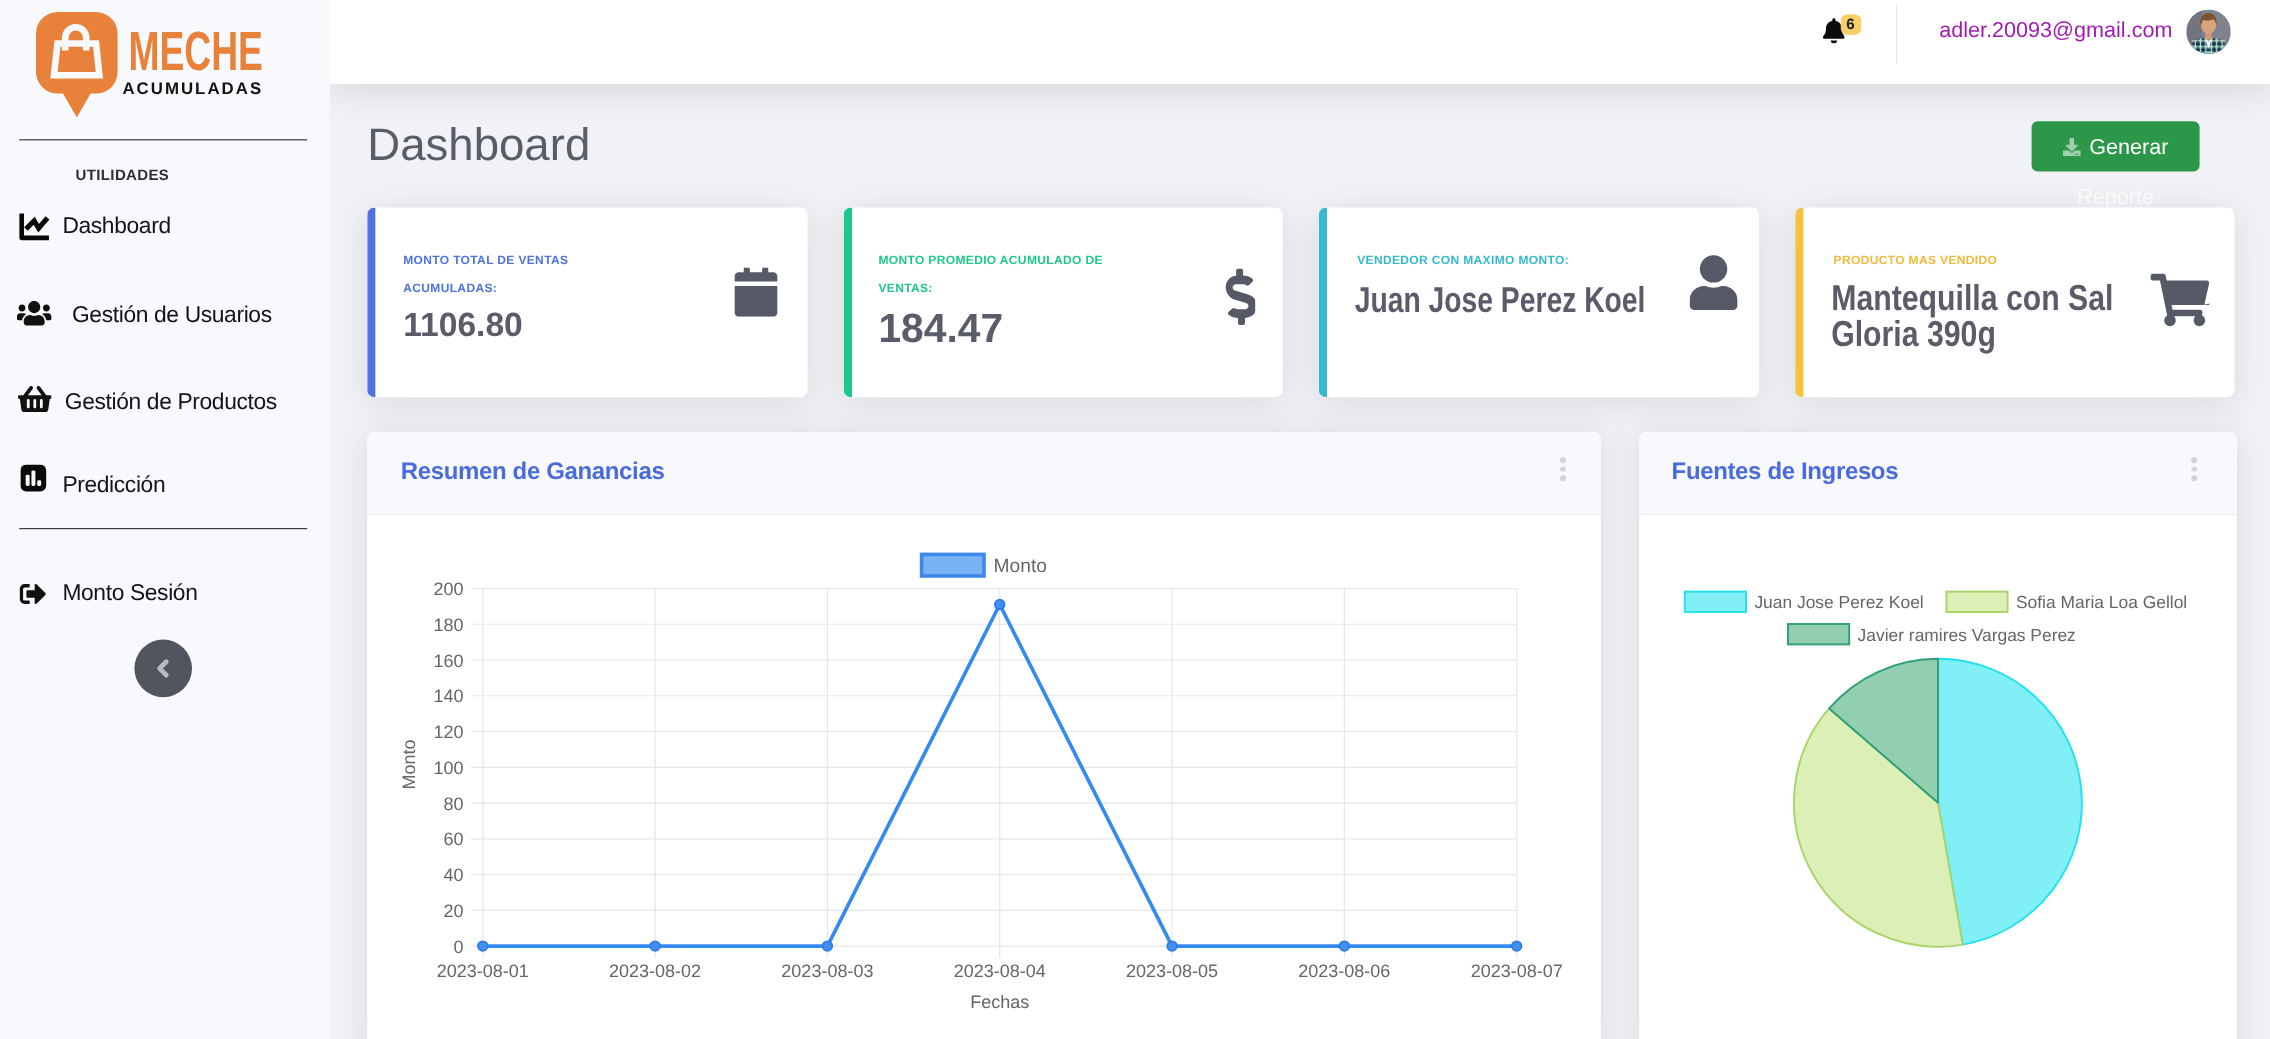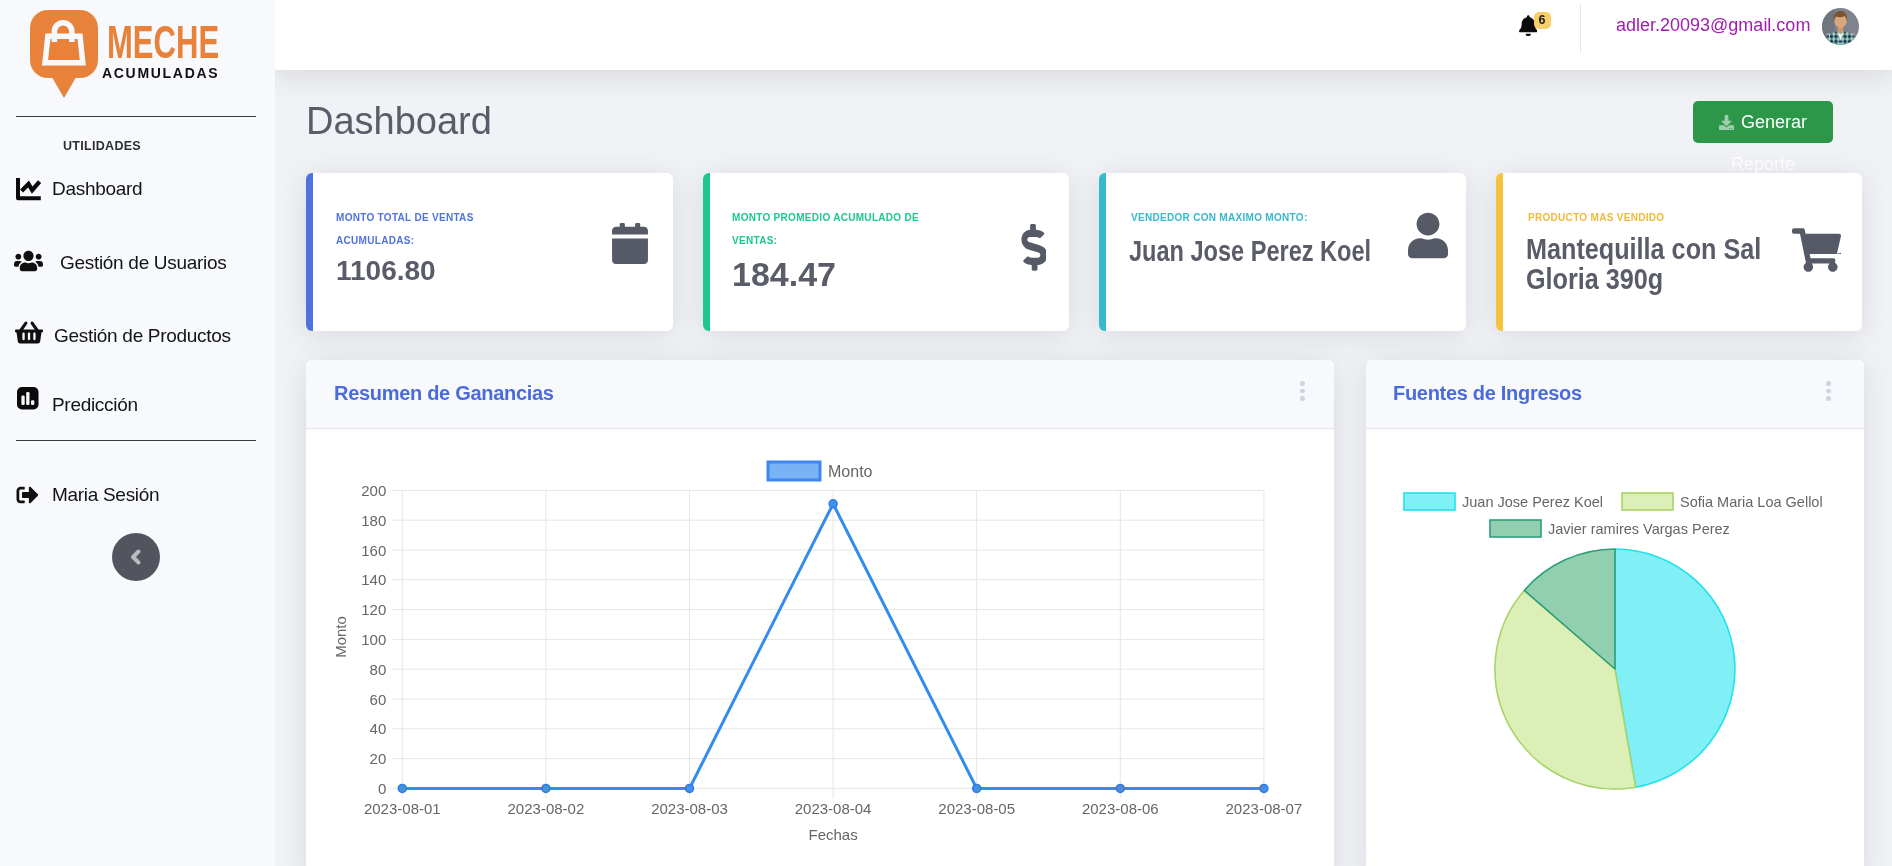--- a/index.html
+++ b/index.html
@@ -65,21 +65,21 @@
     <rect x="9.2" y="5" width="3.3" height="13" rx="1.2" fill="#f8f9fc"></rect>
     <rect x="14" y="13.2" width="3.3" height="4.8" rx="1.2" fill="#f8f9fc"></rect>
   </svg>
   <div class="abs navtxt" style="left:52px; top:394px;">Predicción</div>
 
   <div class="abs shr" style="top:440px;"></div>
 
   <svg class="abs" style="left:15px; top:484px;" width="25" height="22" viewBox="0 0 512 512">
     <path fill="#111" d="M497 273L329 441c-15 15-41 4.5-41-17v-96H152c-13.3 0-24-10.7-24-24v-96c0-13.3 10.7-24 24-24h136V88c0-21.4 25.9-32 41-17l168 168c9.3 9.4 9.3 24.6 0 34zM192 436v-40c0-6.6-5.4-12-12-12H96c-17.7 0-32-14.3-32-32V160c0-17.7 14.3-32 32-32h84c6.6 0 12-5.4 12-12V76c0-6.6-5.4-12-12-12H96c-53 0-96 43-96 96v192c0 53 43 96 96 96h84c6.6 0 12-5.4 12-12z"></path>
   </svg>
-  <div class="abs navtxt" style="left:52px; top:484px;">Maria Sesión</div>
+  <div class="abs navtxt" style="left:52px; top:484px;">Monto Sesión</div>
 
   <div class="abs" style="left:112px; top:533px; width:48px; height:48px; border-radius:50%; background:#53555e;"></div>
   <svg class="abs" style="left:112px; top:533px;" width="48" height="48" viewBox="0 0 48 48">
     <path fill="none" stroke="#b9babe" stroke-width="4" stroke-linecap="round" stroke-linejoin="round" d="M26.5 18.5 L21 24 L26.5 29.5"></path>
   </svg>
 </div>
 <div id="topbar" class="abs"></div>
 <div id="divider" class="abs"></div>
 <div id="email" class="abs">adler.20093@gmail.com</div>
 

